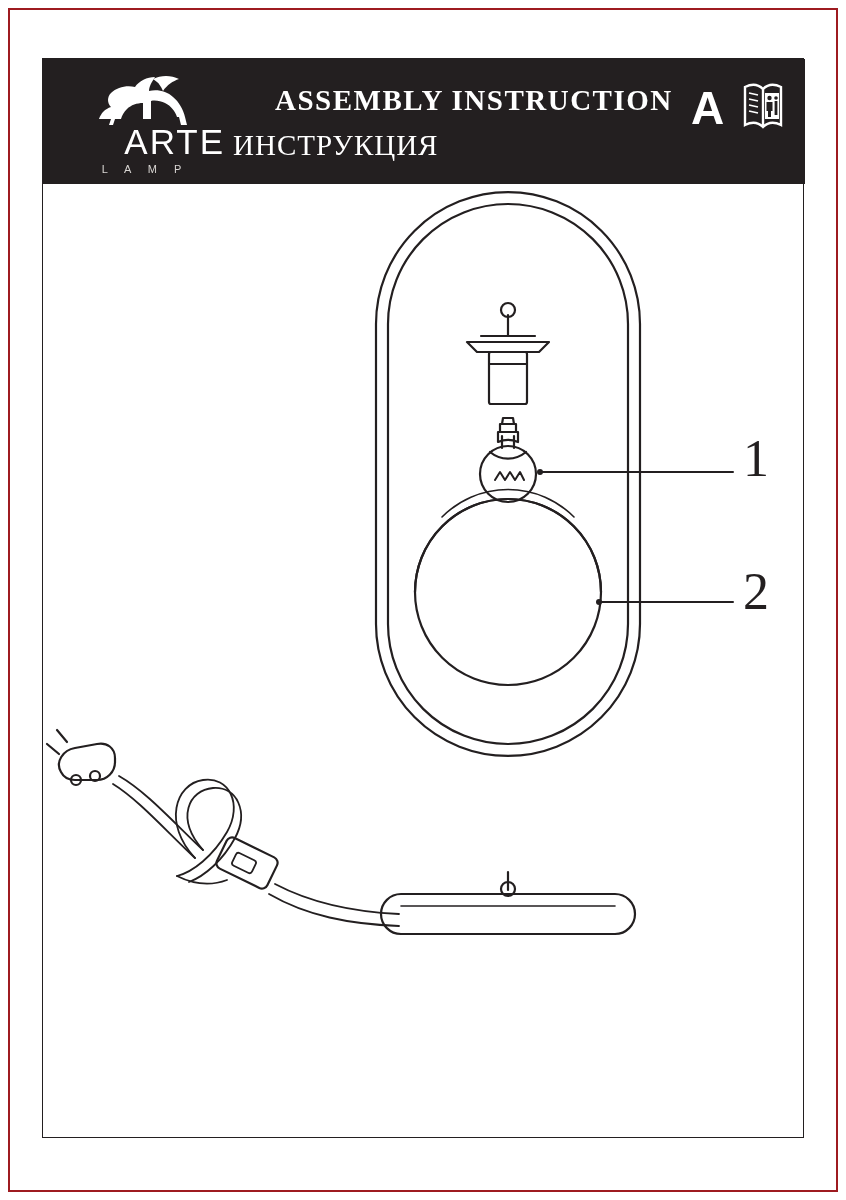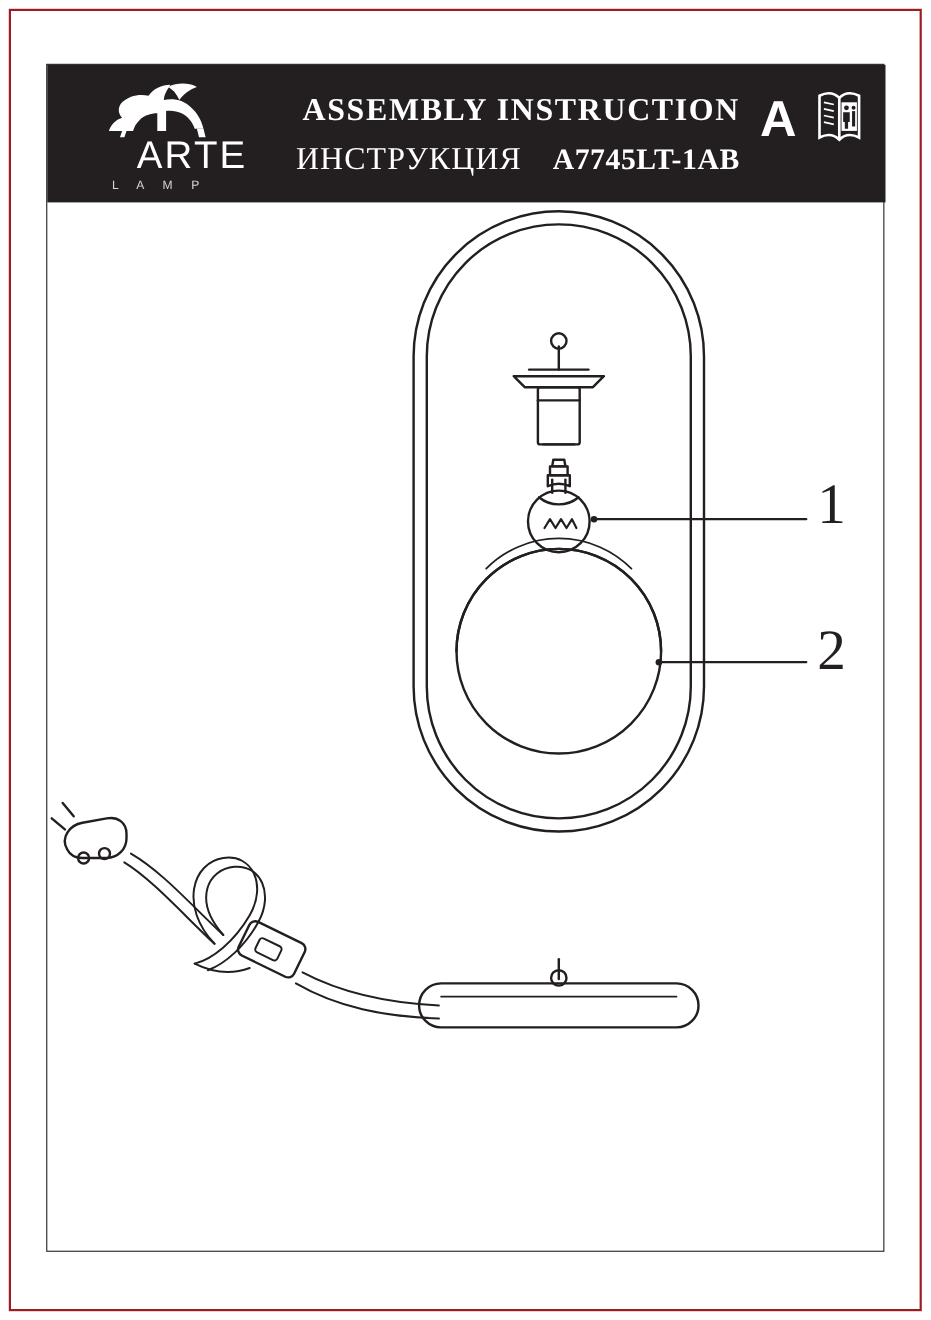--- a/index.html
+++ b/index.html
@@ -98,23 +98,22 @@
     font-size: 29px;
     font-weight: 700;
     letter-spacing: 1.5px;
     line-height: 46px;
     white-space: nowrap;
     padding-left: 42px;
   }
   .title-ru-row {
     display: flex;
     align-items: baseline;
-    gap: 28px;
+    gap: 46px;
     line-height: 44px;
-    margin-left: 36px;
   }
   .title-ru {
     font-size: 29px;
     font-weight: 400;
     letter-spacing: 1px;
     white-space: nowrap;
   }
   .model-code {
     font-size: 27px;
     font-weight: 700;
@@ -183,21 +182,20 @@
         </svg>
       </div>
       <div class="brand-name">ARTE</div>
       <div class="brand-sub">L A M P</div>
     </div>
 
     <div class="titles">
       <div class="title-en">ASSEMBLY  INSTRUCTION</div>
       <div class="title-ru-row">
         <span class="title-ru">ИНСТРУКЦИЯ</span>
-        <span class="model-code">A7745LT-1AB</span>
       </div>
     </div>
 
     <div class="sheet-letter">A</div>
 
     <div class="manual-icon">
       <svg viewBox="0 0 44 52" width="44" height="52" aria-hidden="true">
 
         <path d="M4 8 C12 4 18 6 22 10 C26 6 32 4 40 8 L40 46 C32 42 26 44 22 48
                  C18 44 12 42 4 46 Z" fill="none" stroke="#ffffff" stroke-width="2.4"></path>

